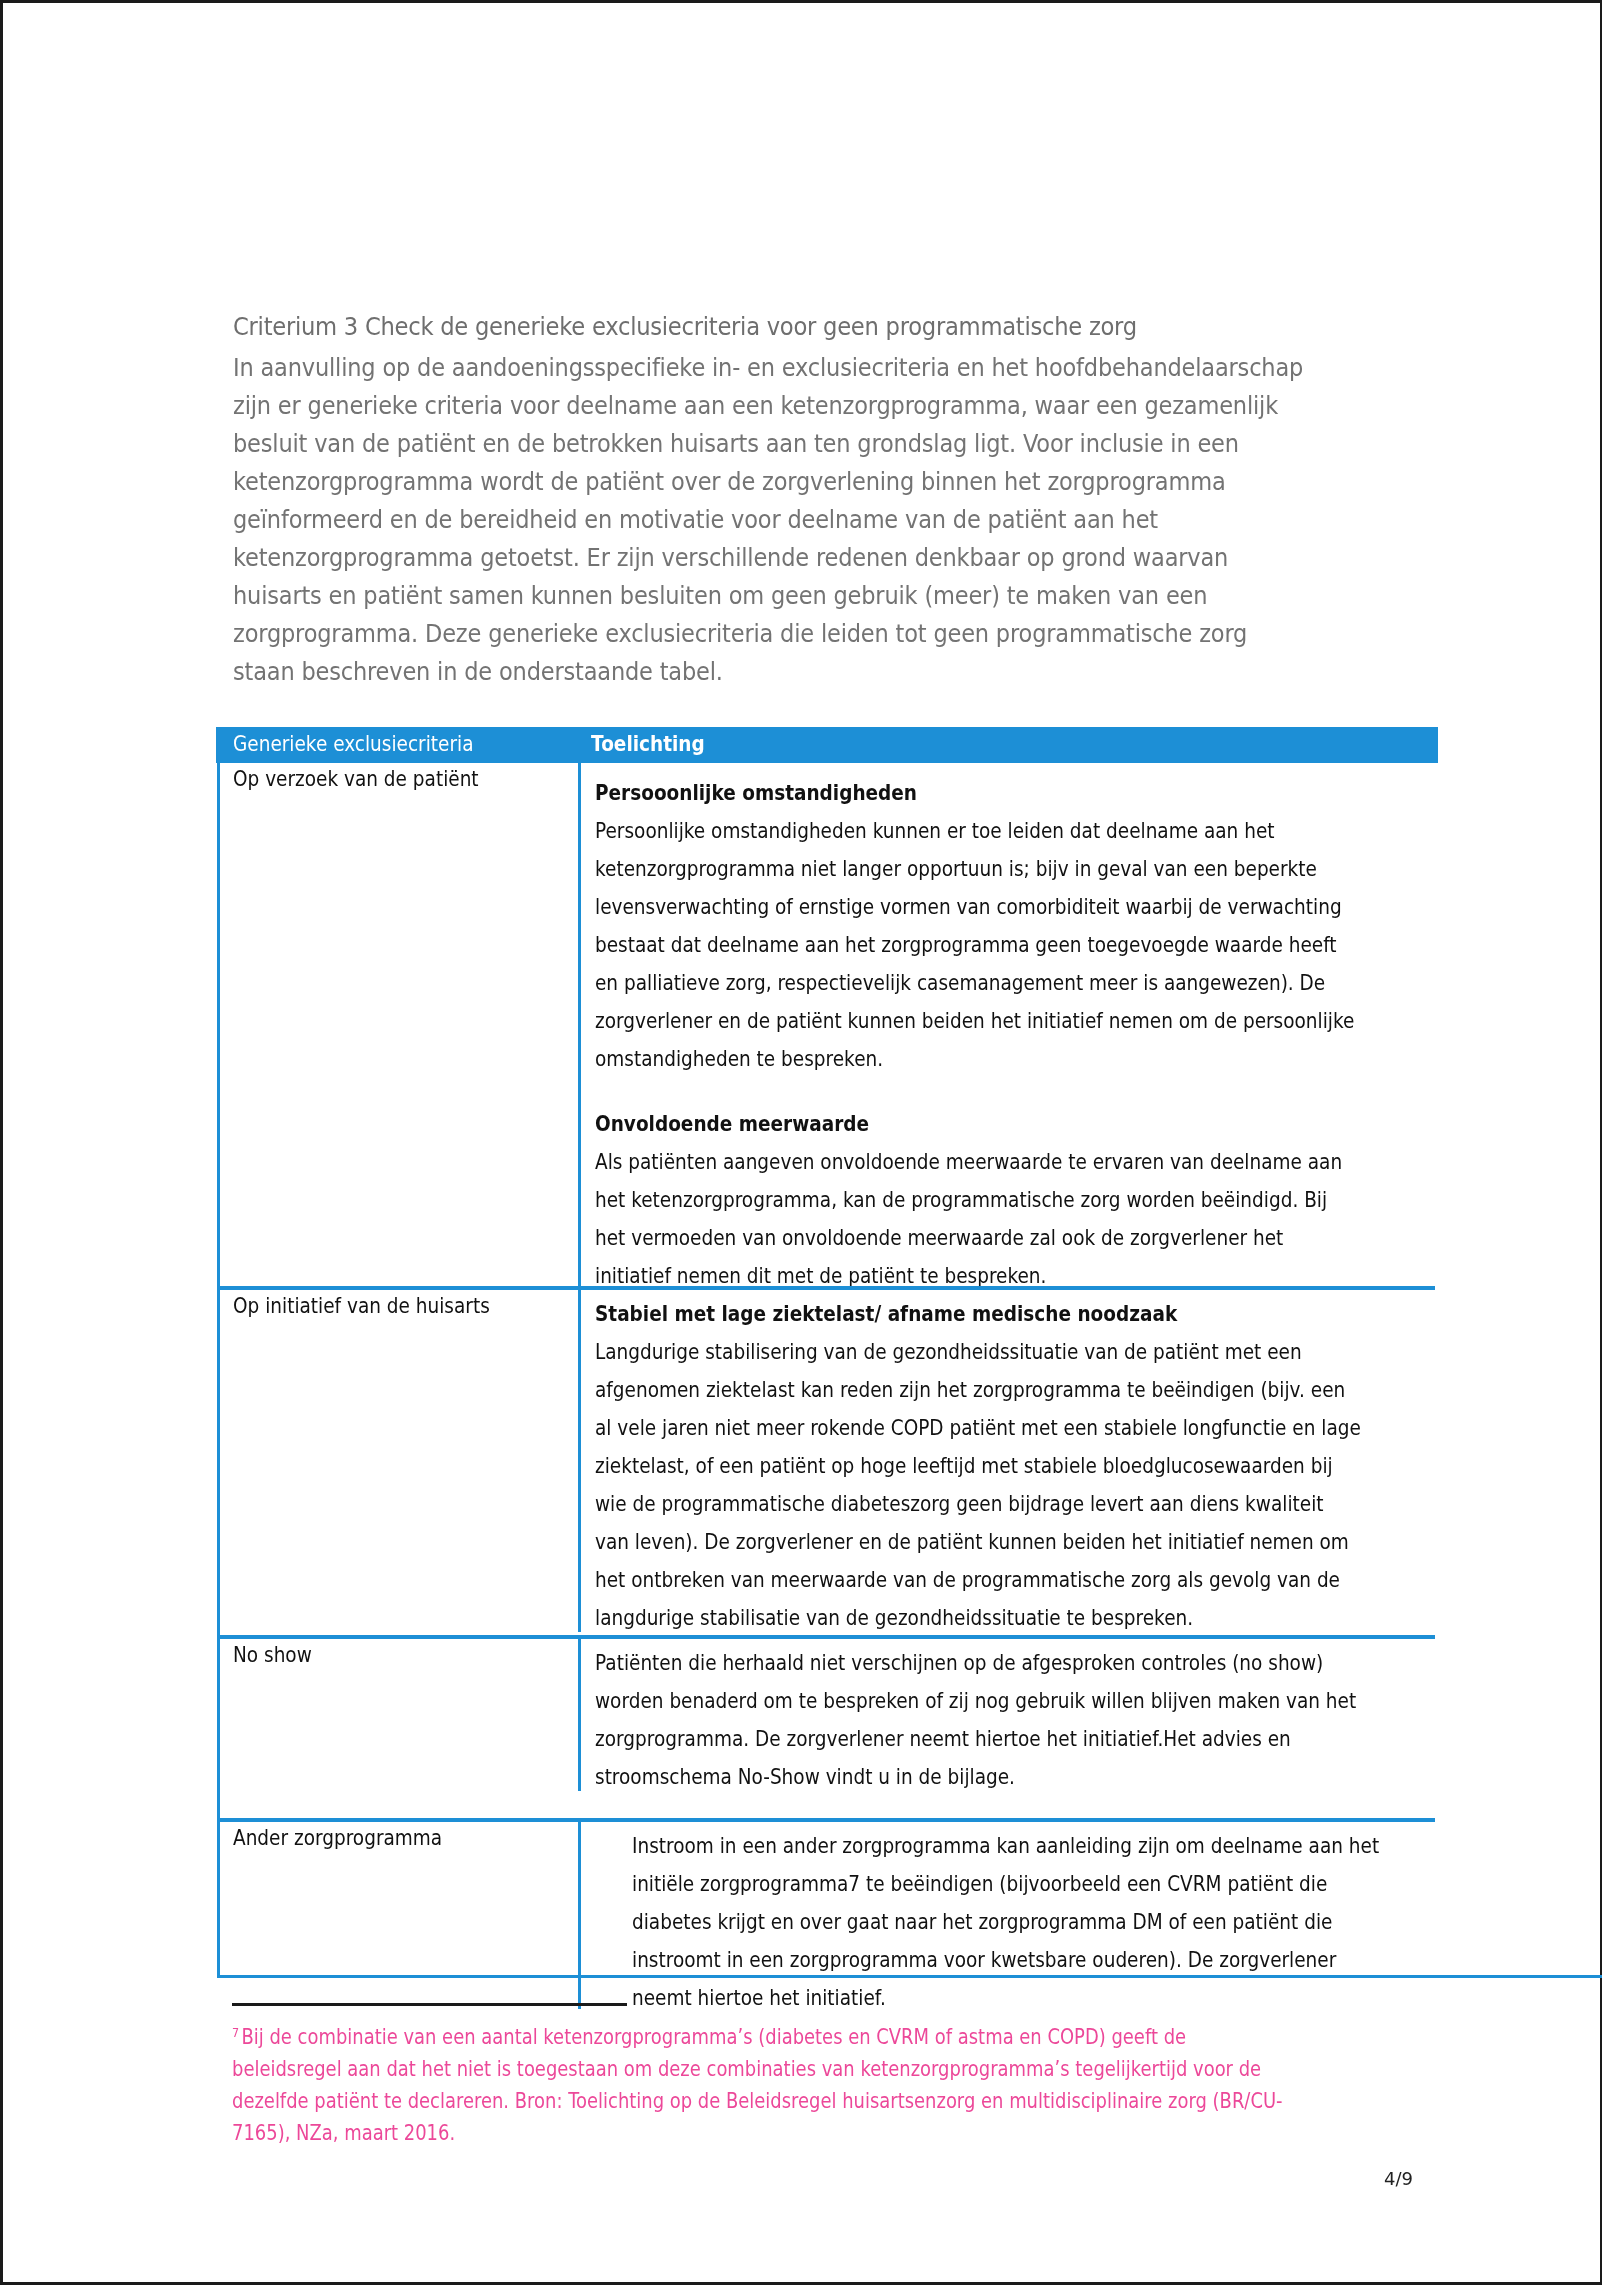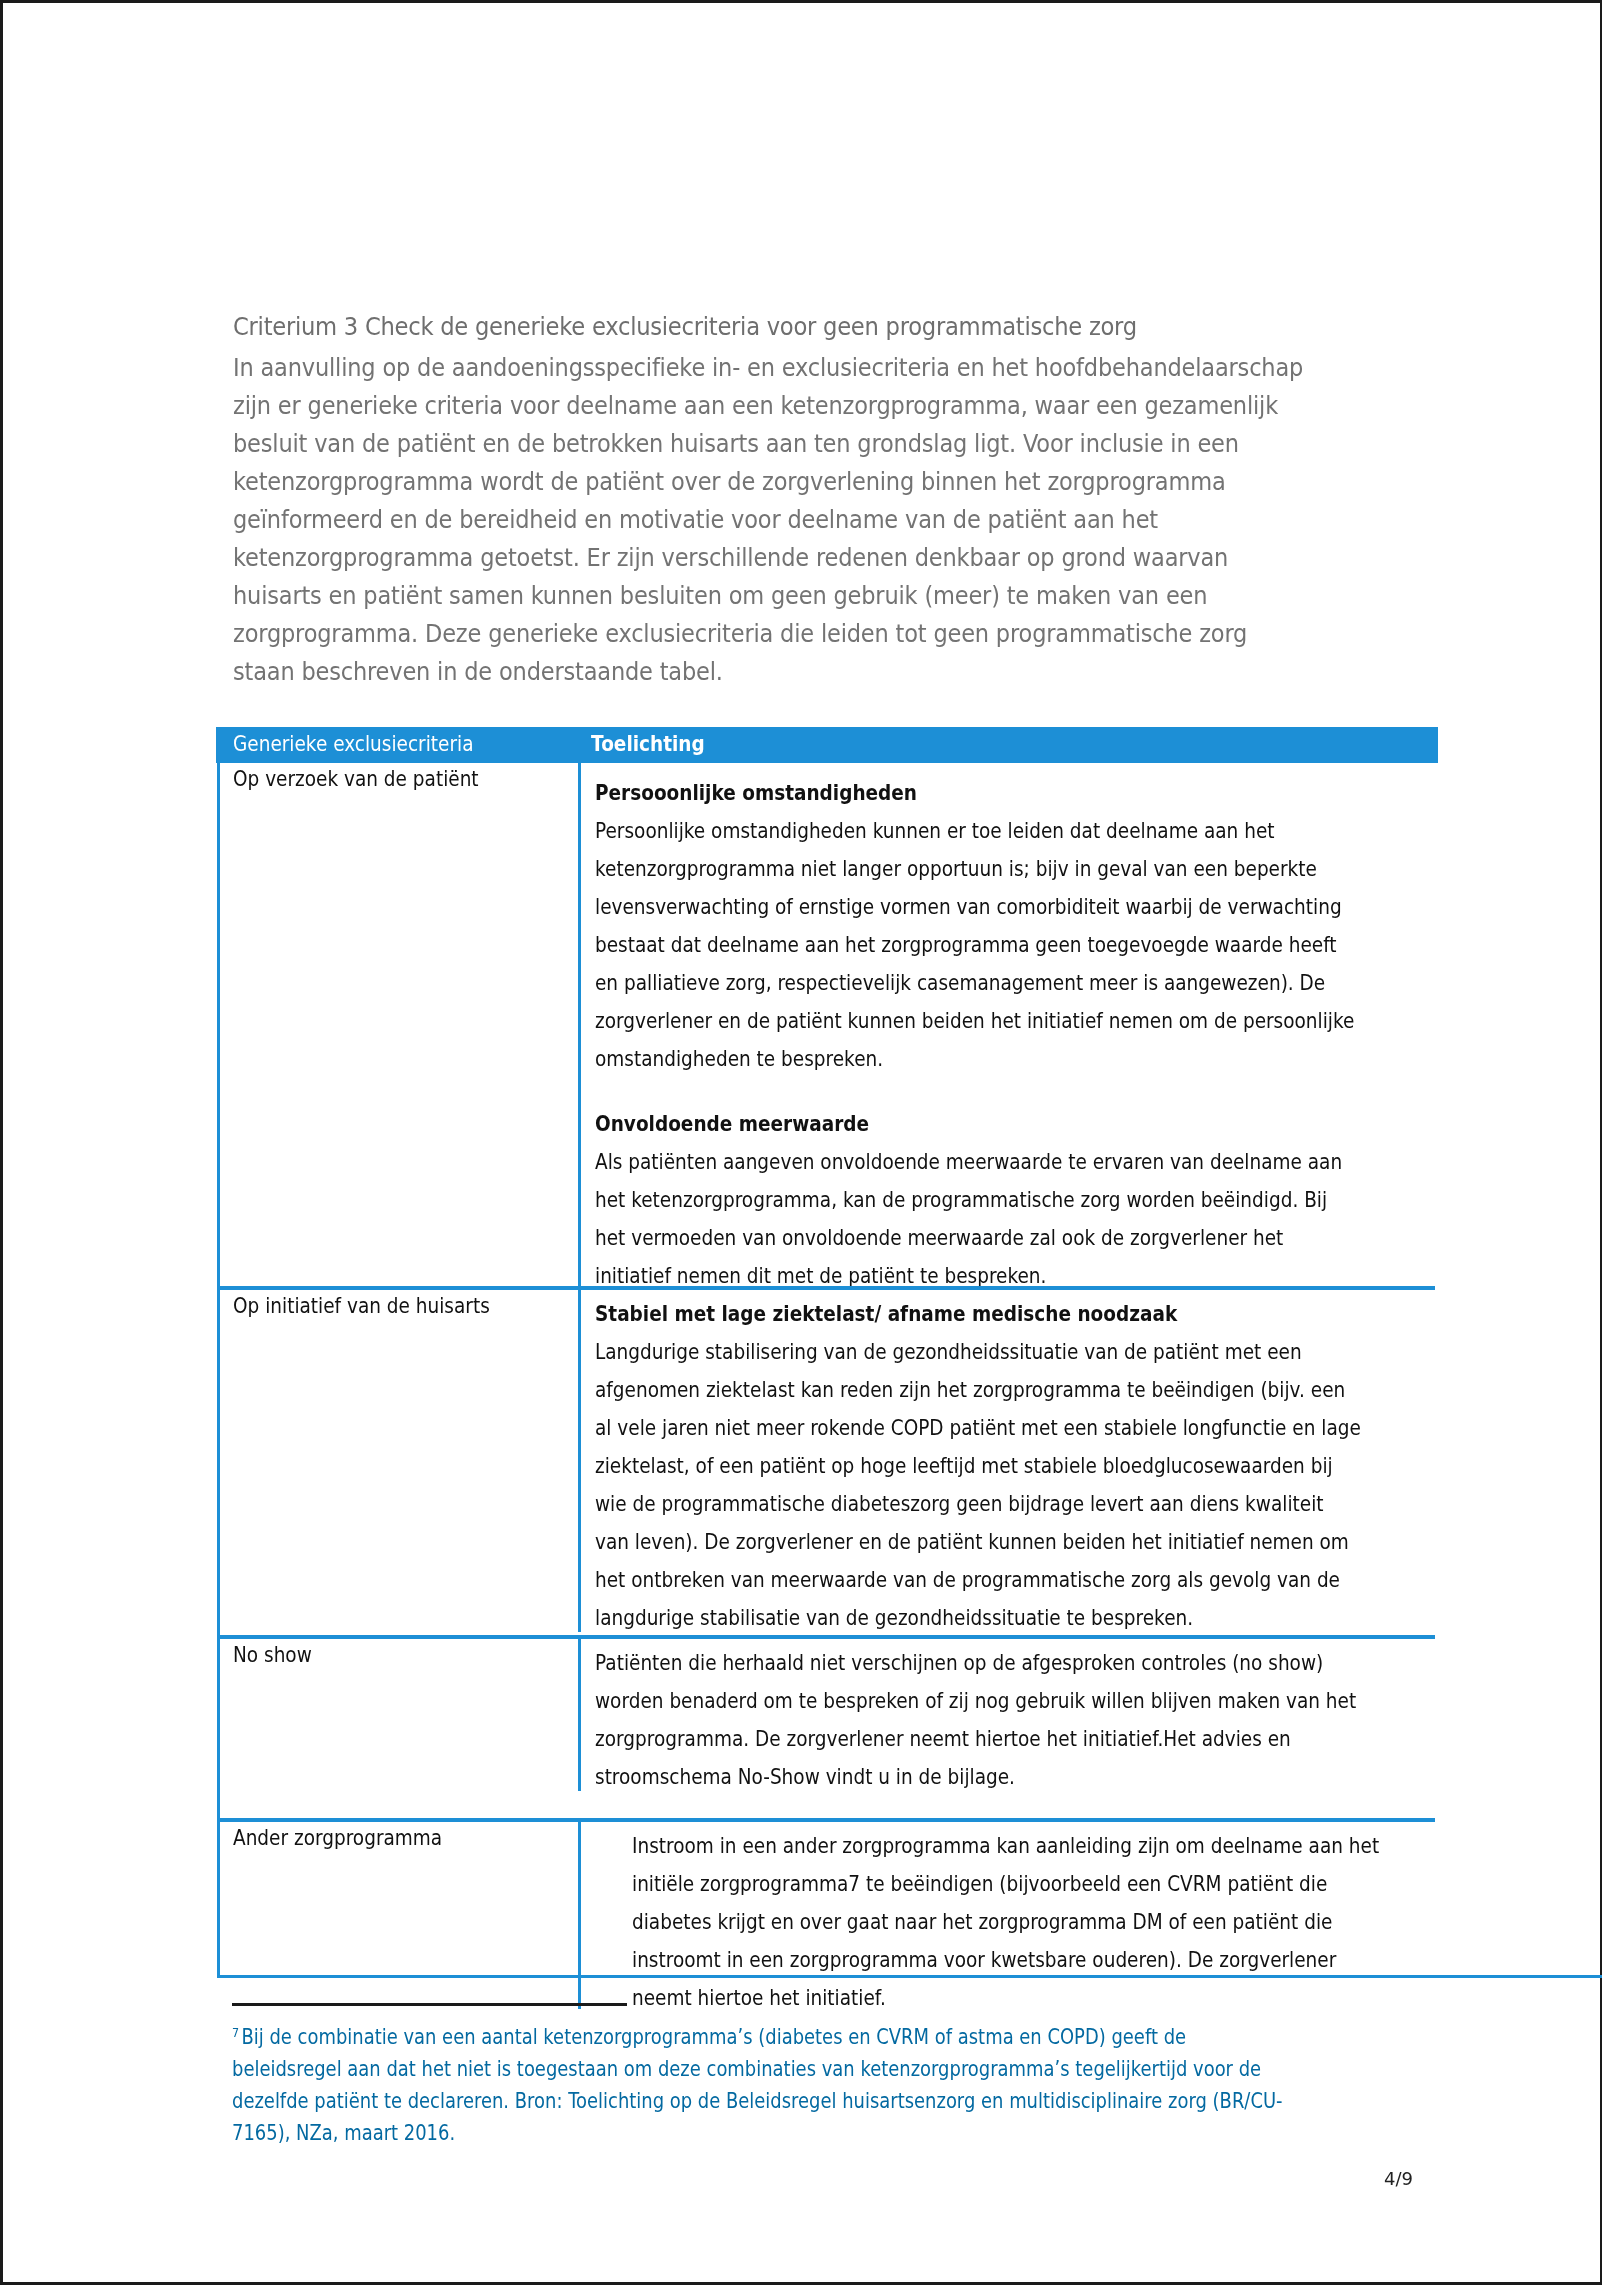--- a/index.html
+++ b/index.html
@@ -45,21 +45,21 @@
   .row .crit {
     position: absolute; left: 12.7px; top: 3.6px; font-size: 21px; color: #111;
     white-space: nowrap; transform: scaleX(0.88); transform-origin: left top;
   }
   .row .expl { position: absolute; left: 375px; top: 12.7px; width: 832px; font-size: 21px; line-height: 38px; color: #111; }
   .expl .sub-title { display: block; font-weight: bold; white-space: nowrap; transform: scaleX(0.88); transform-origin: left top; }
   .expl .line { display: block; white-space: nowrap; transform: scaleX(0.88); transform-origin: left top; }
   .expl .gap { display: block; height: 27px; }
   
   .fn-rule { position: absolute; left: 229px; top: 2000px; width: 395px; height: 2.7px; background: #1a1a1a; }
-  .footnote { position: absolute; left: 229px; top: 2014px; width: 1230px; font-size: 20.4px; line-height: 32px; color: #0369a1; }
+  .footnote { position: absolute; left: 229px; top: 2014px; width: 1230px; font-size: 20.4px; line-height: 32px; color: #ec4899; }
   .footnote .line { display: block; white-space: nowrap; transform: scaleX(0.88); transform-origin: left top; }
   .footnote sup { font-size: 12.7px; vertical-align: 7.2px; margin-right: 2.7px; }
   .page-number { position: absolute; left: 1381px; top: 2165px; font-size: 18px; color: #222; }
 </style>
 </head>
 <body>
 
 <div class="page">
 
 

